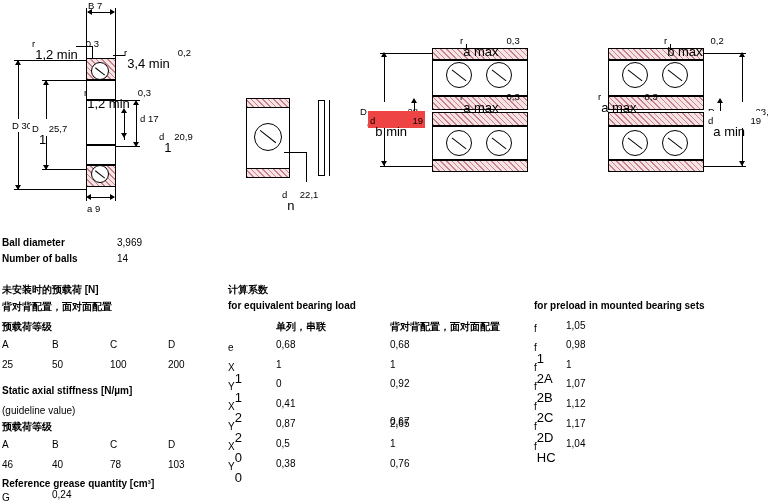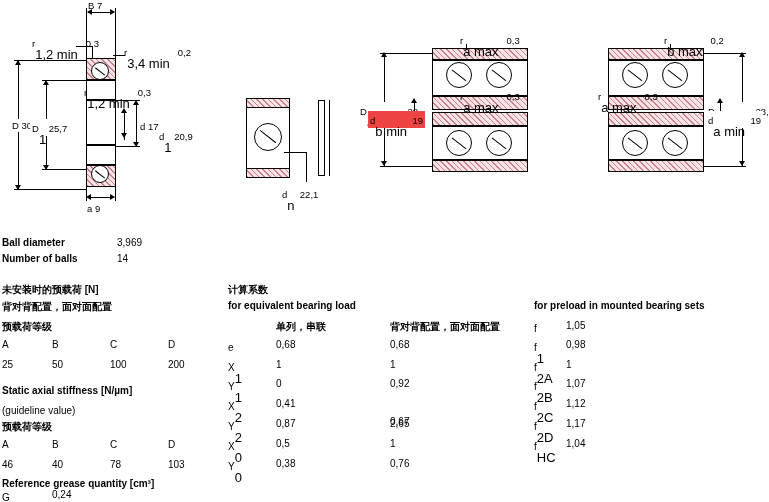--- a/index.html
+++ b/index.html
@@ -137,21 +137,21 @@
   <div class="lbl" style="left:84px;top:84px;">
     <span>r</span><sub>1,2 min</sub>
     &nbsp;&nbsp;<span>0,3</span>
   </div>
 
   <div class="vline" style="left:136px;top:102px;height:45px;"></div>
   <div class="arrowU" style="left:133px;top:100px;"></div>
   <div class="arrowD" style="left:133px;top:142px;"></div>
   <div class="hline" style="left:116px;top:100px;width:24px;"></div>
   <div class="hline" style="left:116px;top:146px;width:24px;"></div>
-  <div class="lbl" style="left:140px;top:113px;margin-top:8px;">
+  <div class="lbl" style="left:140px;top:113px;">
     <span>d 17</span>
   </div>
 
   <div class="vline" style="left:124px;top:110px;height:30px;"></div>
   <div class="arrowU" style="left:121px;top:108px;"></div>
   <div class="arrowD" style="left:121px;top:133px;"></div>
   <div class="lbl" style="left:159px;top:128px;">
     <span>d</span><sub>1</sub>
     <span>20,9</span>
   </div>

